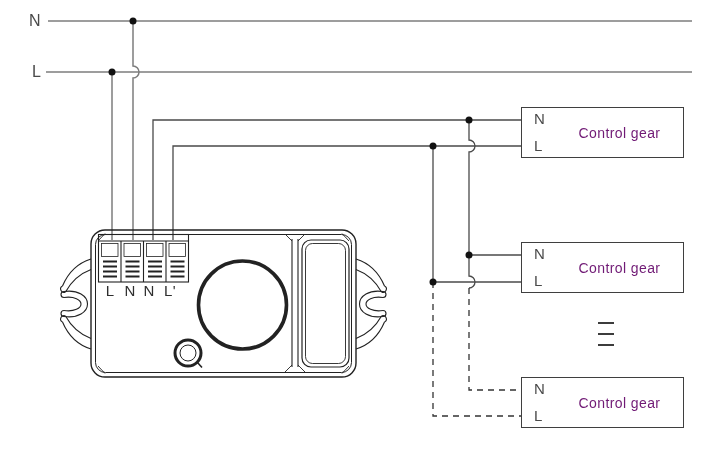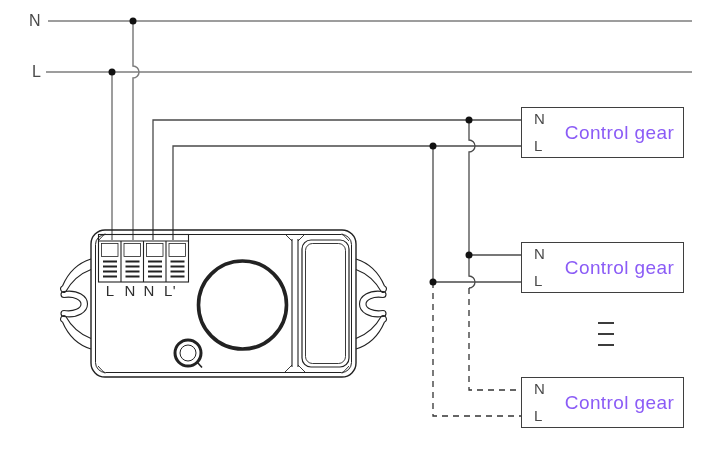--- a/index.html
+++ b/index.html
@@ -18,21 +18,21 @@
   .gear{
     position:absolute;left:521px;width:161px;height:49px;
     border:1px solid #3f3f3f;background:#fff;
   }
   .gear-1{top:107px;} .gear-2{top:242px;} .gear-3{top:377px;}
   .gear .n-lbl{position:absolute;left:12px;top:3px;font-size:15px;color:#4a4a4a;line-height:1;}
   .gear .l-lbl{position:absolute;left:12px;bottom:4px;font-size:15px;color:#4a4a4a;line-height:1;}
   .gear .title{
     position:absolute;left:40px;right:6px;top:0;bottom:0;
     display:flex;align-items:center;justify-content:center;
-    font-size:19px;color:#8b5cf6;letter-spacing:.4px;
+    font-size:14px;color:#701a75;letter-spacing:.4px;
   }
   .more-icon{position:absolute;left:598px;top:322px;width:16px;}
   .more-icon i{display:block;width:16px;height:2px;background:#3c3c3c;margin-bottom:9px;}
 </style>
 </head>
 <body>
 
 <div class="page">
 
   <svg width="708" height="465" viewBox="0 0 708 465">

